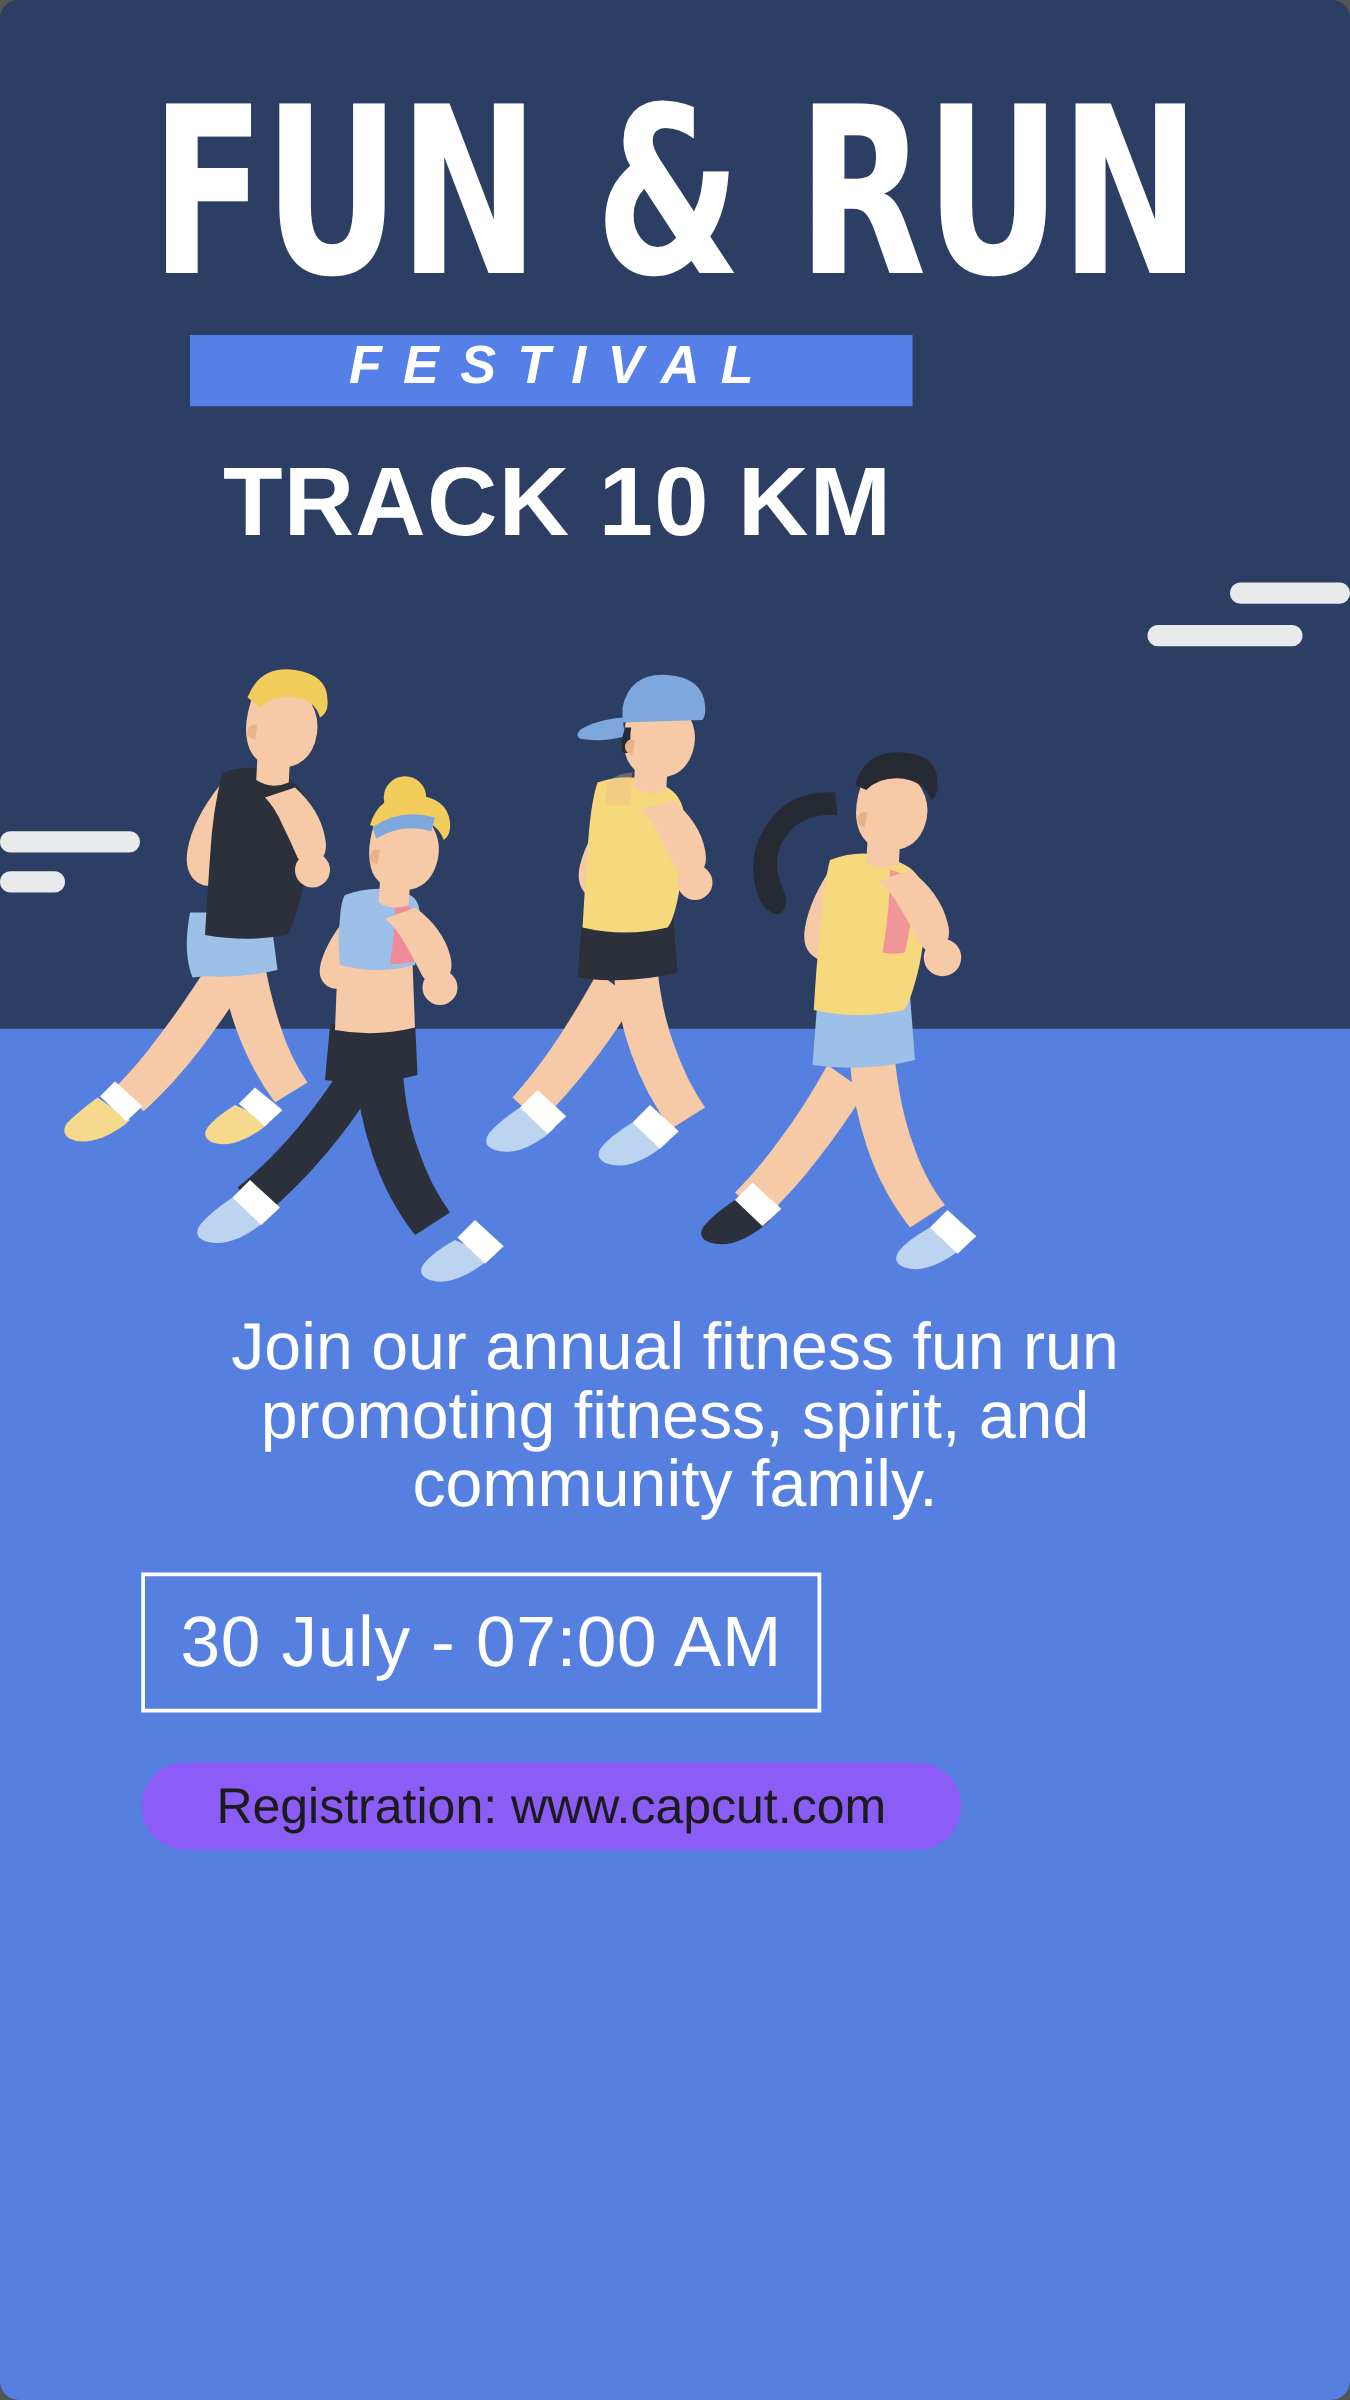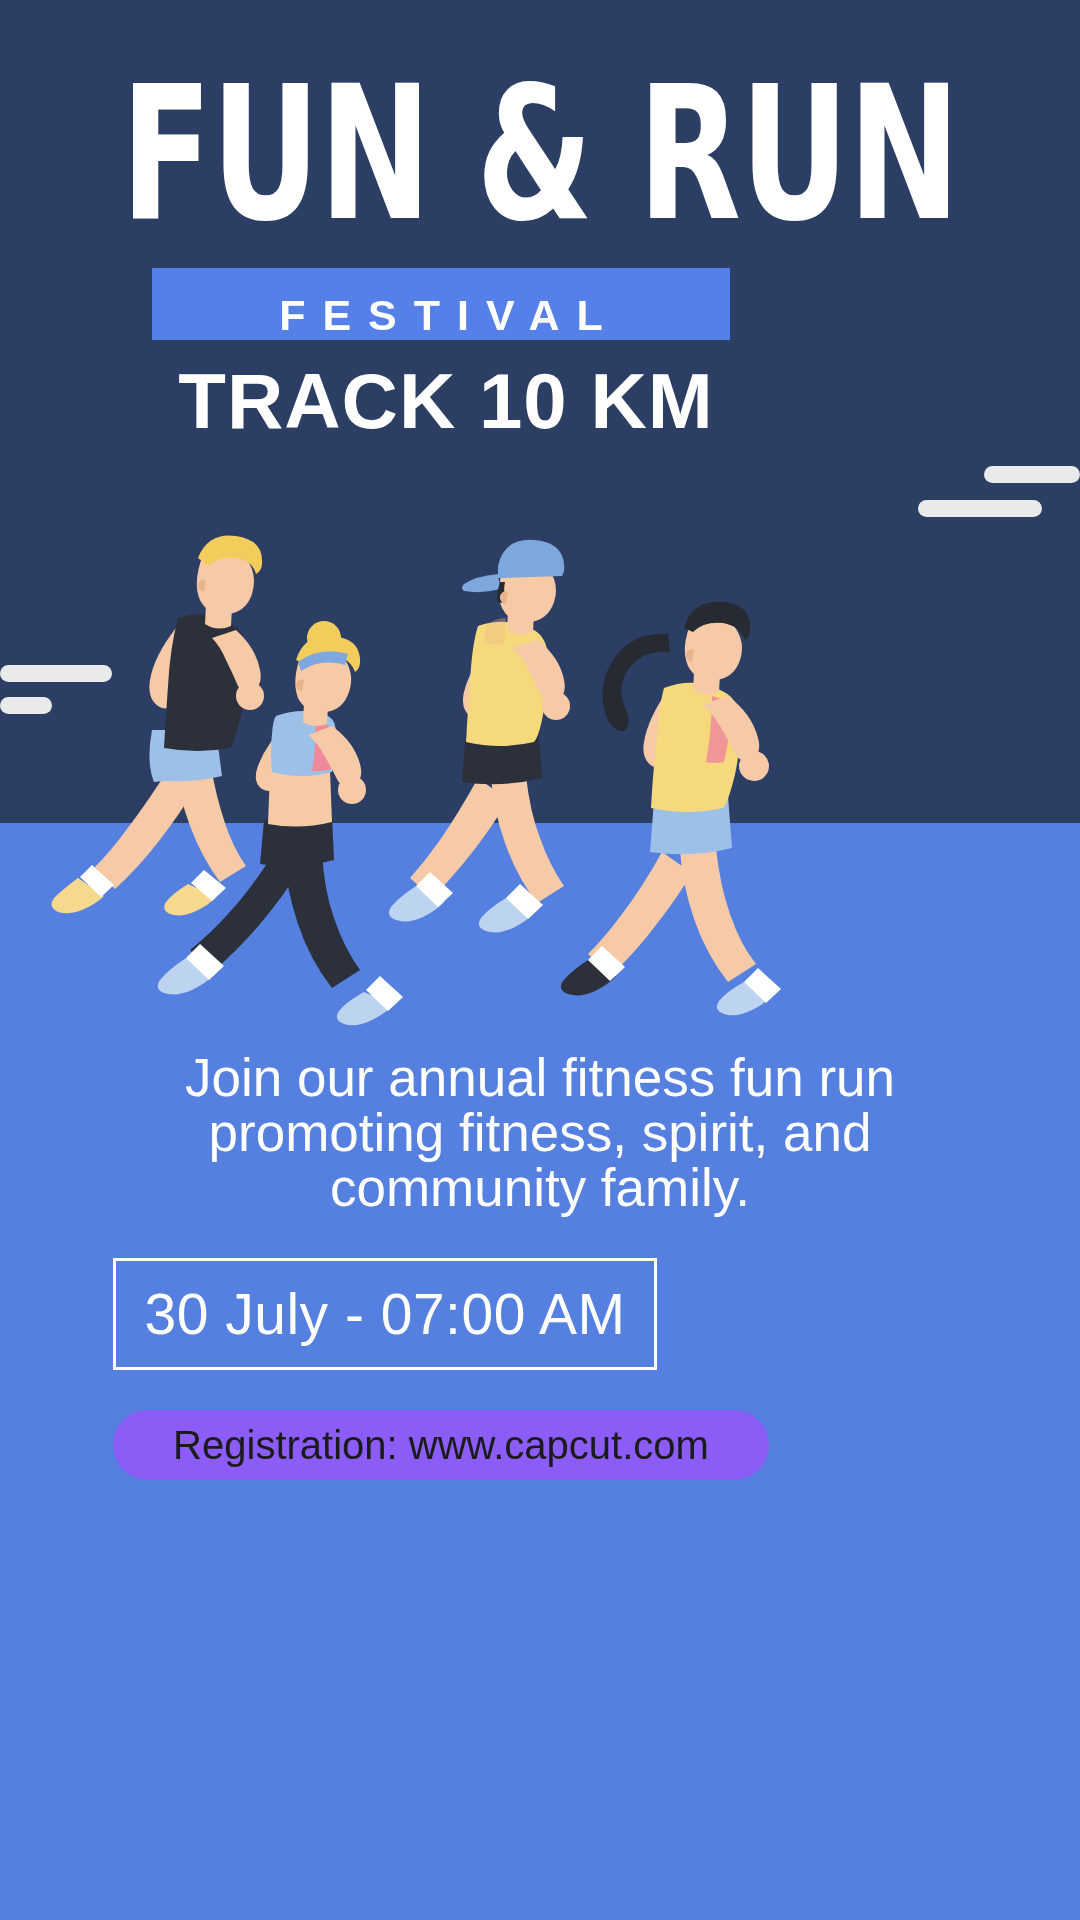--- a/index.html
+++ b/index.html
@@ -7,20 +7,21 @@
   html,body { background:#555; }
   body {
     font-family:"Liberation Sans", sans-serif;
     -webkit-font-smoothing:antialiased;
   }
   #poster {
     position:relative;
     width:1080px; height:1920px;
     overflow:hidden;
     background:#2c3e63;
+    border-radius:15px;
   }
   
   .bg-top {
     position:absolute; left:0; top:0; width:1080px; height:823px;
     background:#2c3e63;
   }
   .bg-bottom {
     position:absolute; left:0; top:823px; width:1080px; height:1097px;
     background:#5580e0;
   }
@@ -36,23 +37,23 @@
     font-size:186px;
     line-height:176px;
     letter-spacing:-1px;
     color:#ffffff;
     transform:scaleX(0.80);
     transform-origin:50% 50%;
     white-space:nowrap;
   }
   .festival-band {
     position:absolute; left:152px; top:268px;
-    width:578px; height:72px;
+    width:578px; height:57px;
     background:#5580e8;
-    display:flex; align-items:flex-end; justify-content:center;
+    display:flex; align-items:flex-start; justify-content:center;font-style:italic;
   }
   .festival-text {
     font-family:"Liberation Sans", sans-serif;
     font-weight:700;
     font-size:43px;
     letter-spacing:17px;
     text-indent:17px;
     color:#ffffff;
   }
   .title-sub {

